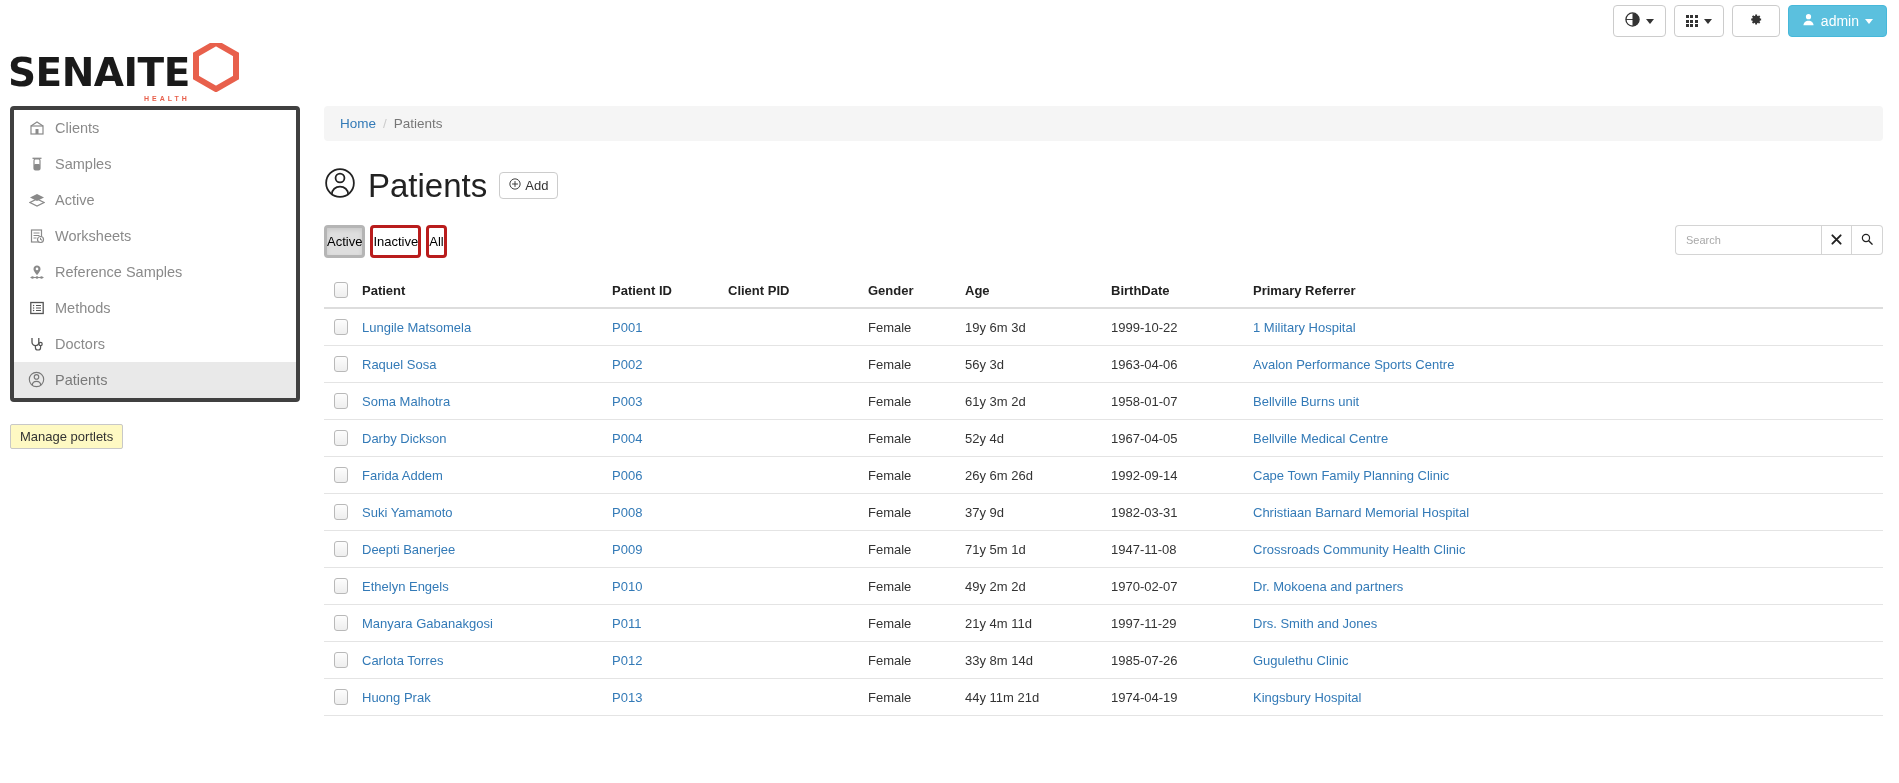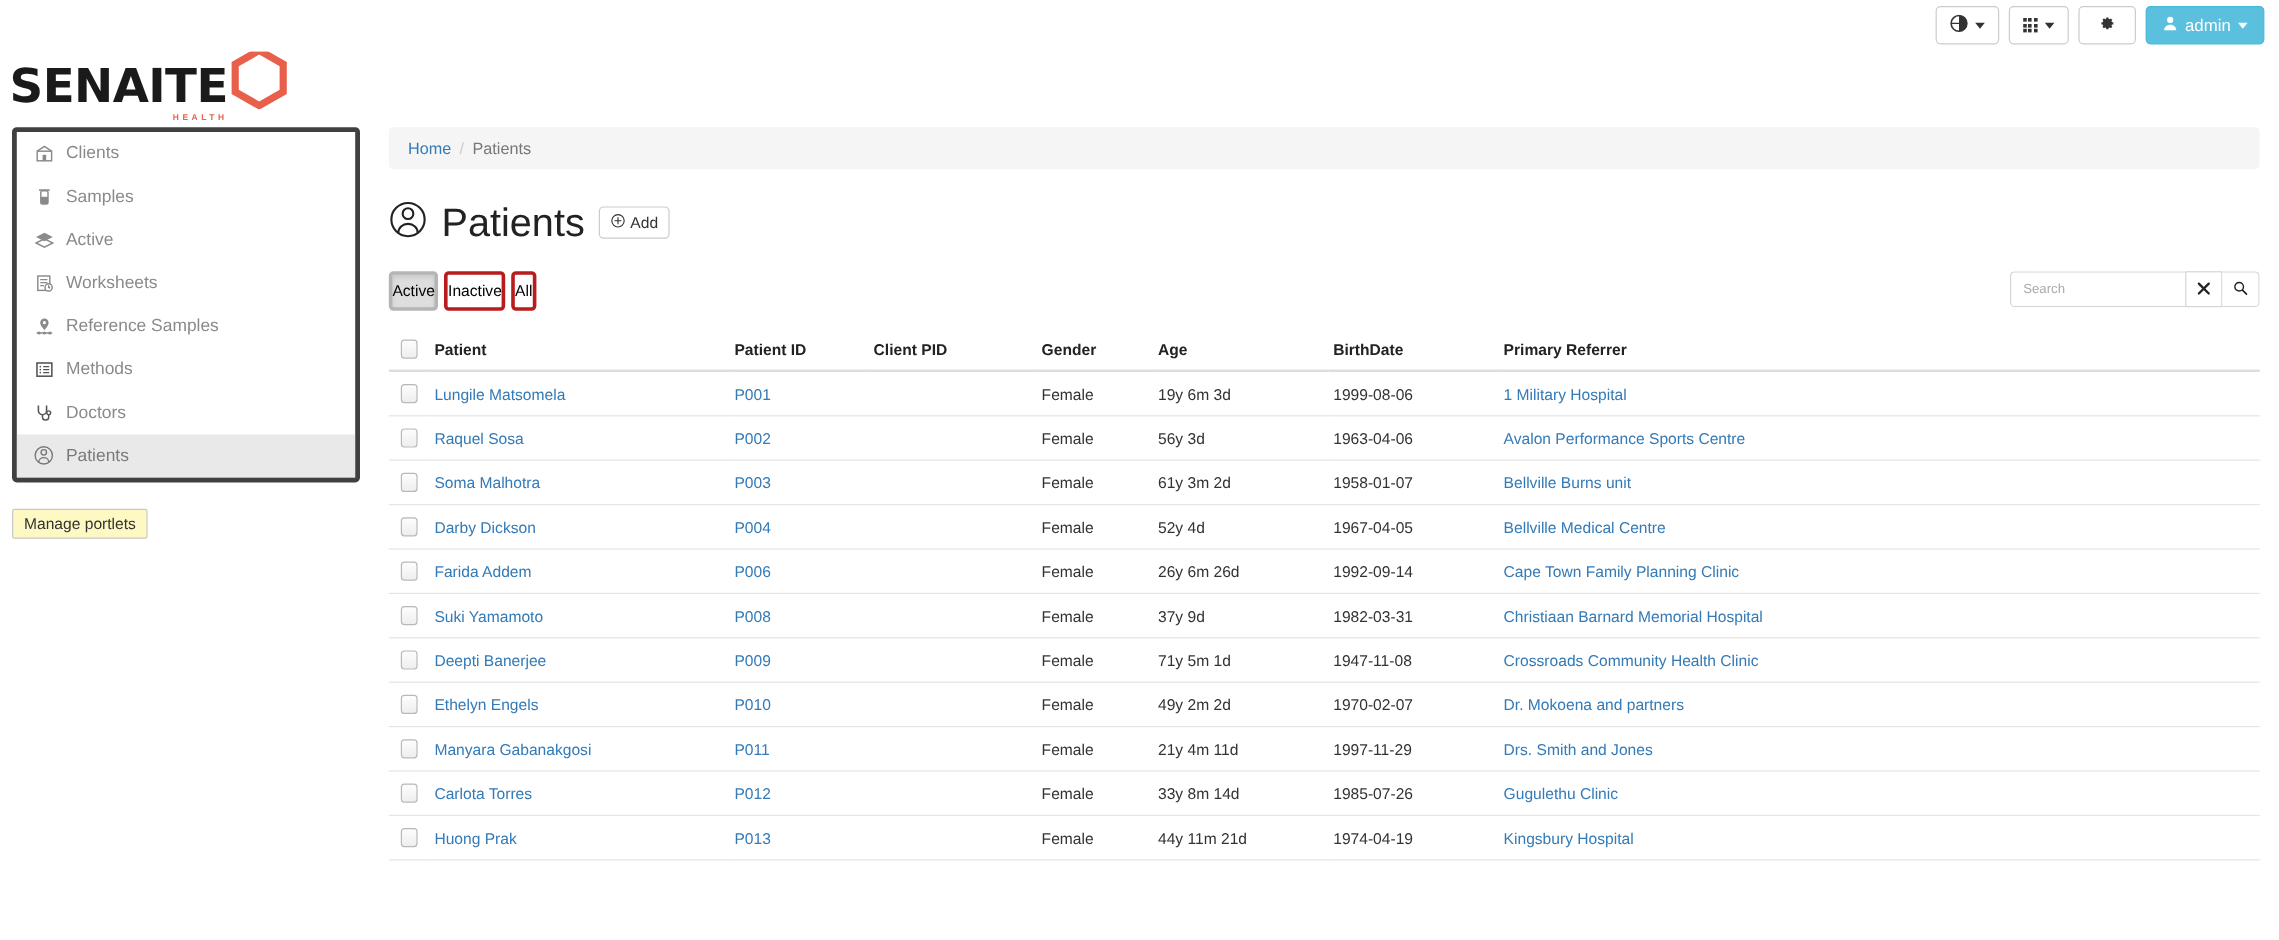--- a/index.html
+++ b/index.html
@@ -522,21 +522,21 @@
       <tbody>
           <tr>
             <td class="col-cb">
               <input type="checkbox" class="cb" style="">
             </td>
             <td class="col-pat"><span class="cell-link">Lungile Matsomela</span></td>
             <td class="col-pid"><span class="cell-link">P001</span></td>
             <td class="col-cpid"></td>
             <td class="col-gen">Female</td>
             <td class="col-age">19y 6m 3d</td>
-            <td class="col-bd">1999-08-06</td>
+            <td class="col-bd">1999-10-22</td>
             <td><span class="cell-link">1 Military Hospital</span></td>
           </tr>
           <tr>
             <td class="col-cb">
               <input type="checkbox" class="cb" style="">
             </td>
             <td class="col-pat"><span class="cell-link">Raquel Sosa</span></td>
             <td class="col-pid"><span class="cell-link">P002</span></td>
             <td class="col-cpid"></td>
             <td class="col-gen">Female</td>

